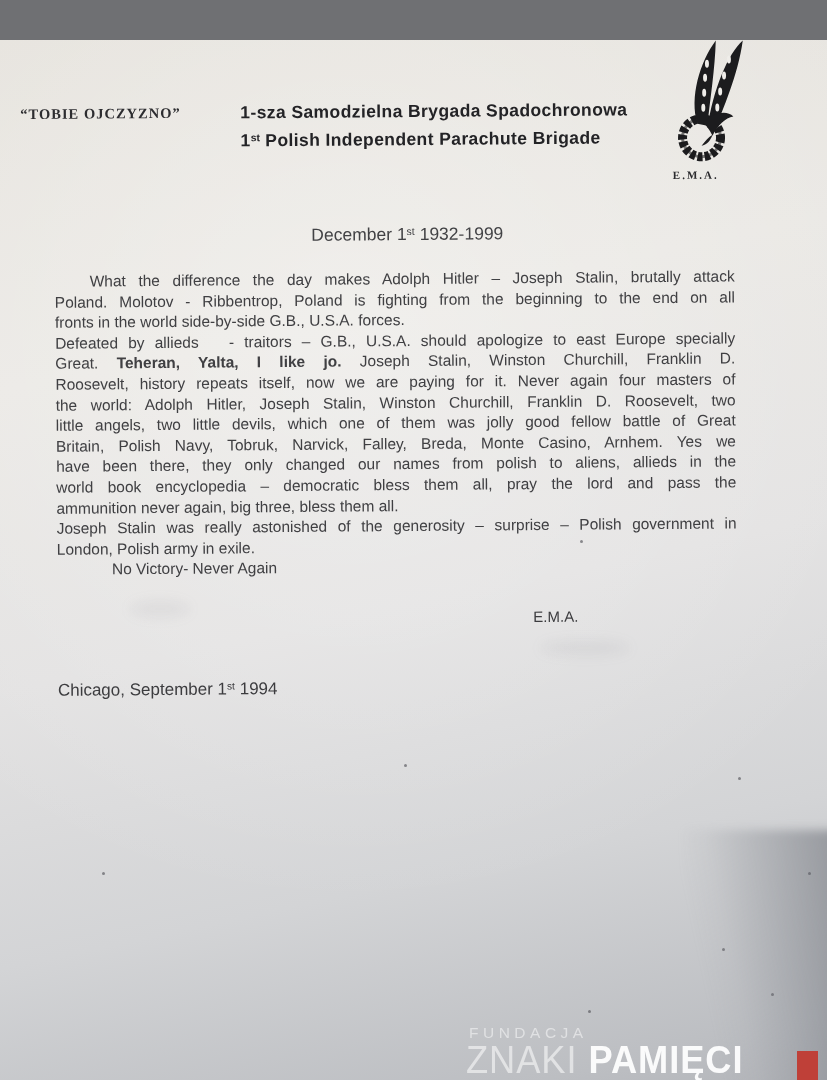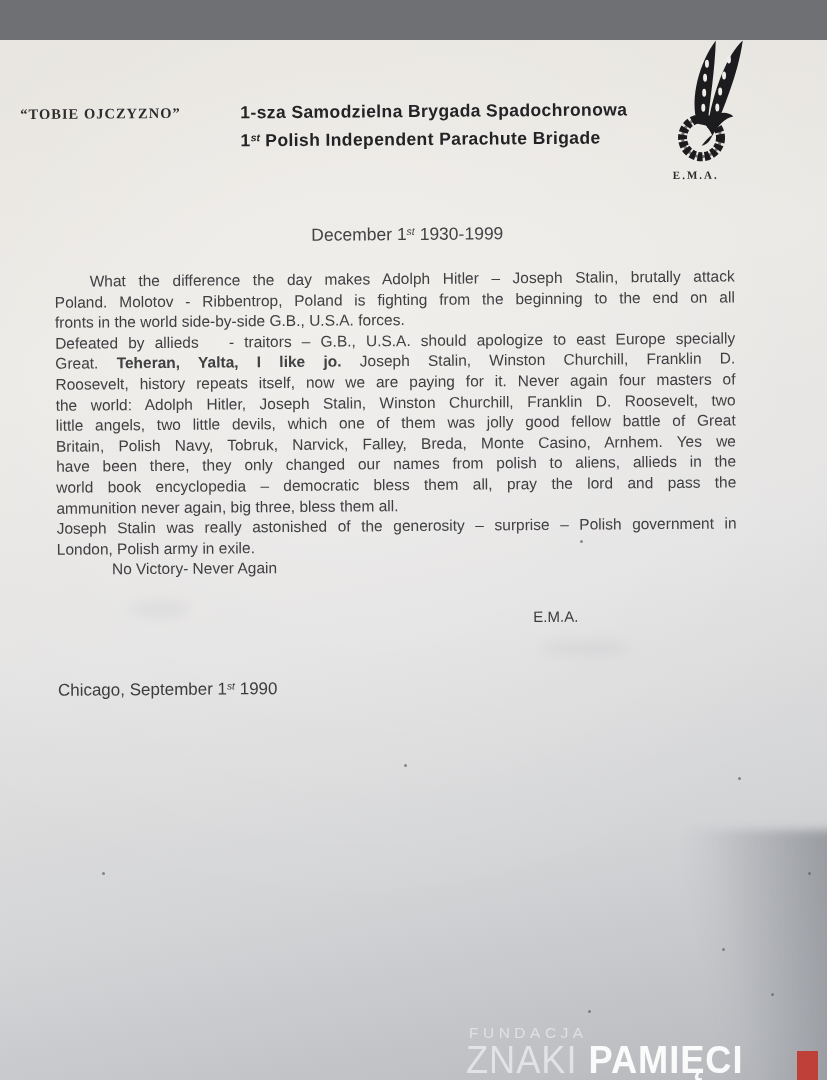--- a/index.html
+++ b/index.html
@@ -43,21 +43,21 @@
   }
   .body-block{
     position:absolute;left:57px;top:229px;width:680px;
     font-size:15.5px;color:#404043;
   }
   .bline{line-height:20.6px;min-height:20.6px;text-align:left;}
   .bline.just{text-align:justify;text-align-last:justify;}
   .bline.ind1{text-indent:35px;}
   .bline.ind2{text-indent:55px;}
   .b{font-weight:bold;}
-  .sup{font-size:60%;position:relative;top:-0.45em;letter-spacing:0;font-style:italic;}
+  .sup{font-size:60%;position:relative;top:-0.45em;letter-spacing:0;}
   .signature{position:absolute;left:533px;top:569px;font-size:15px;color:#3c3c3f;}
   .dateline{position:absolute;left:57px;top:638px;font-size:17px;color:#3c3c3f;}
 
   
   .wm{position:absolute;left:0;top:0;width:827px;height:1057px;pointer-events:none;}
   .wm-fundacja{
     position:absolute;left:469px;top:984px;
     font-size:15.5px;letter-spacing:4.5px;color:rgba(255,255,255,0.5);
   }
   .wm-brand{
@@ -106,21 +106,21 @@
           <ellipse cx="55" cy="70" rx="2" ry="4"></ellipse>
         </g>
 
         <path d="M41,85 C51,75 64,72 71,79 C63,80 55,88 50,98 C47,92 44,88 41,85 Z" fill="#1c1c1e"></path>
         <path d="M50,97 C48,103 44,107 39,108 C43,103 46,99 50,97 Z" fill="#1c1c1e"></path>
       </svg>
     </div>
 
     <div class="emblem-initials">E.M.A.</div>
 
-    <div class="doc-title"><span>December 1</span><span class="sup">st</span><span> 1930-1999</span></div>
+    <div class="doc-title"><span>December 1</span><span class="sup">st</span><span> 1932-1999</span></div>
 
     <div class="body-block">
         <div class="bline just ind1"><span>What the difference the day makes Adolph Hitler – Joseph Stalin, brutally attack</span></div>
         <div class="bline just"><span>Poland. Molotov - Ribbentrop, Poland is fighting from the beginning to the end on all</span></div>
         <div class="bline"><span>fronts in the world side-by-side G.B., U.S.A. forces.</span></div>
         <div class="bline just"><span>Defeated by allieds&nbsp;&nbsp; - traitors – G.B., U.S.A. should apologize to east Europe specially</span></div>
         <div class="bline just"><span>Great. </span><span class="b">Teheran, Yalta, I like jo.</span><span> Joseph Stalin, Winston Churchill, Franklin D.</span></div>
         <div class="bline just"><span>Roosevelt, history repeats itself, now we are paying for it. Never again four masters of</span></div>
         <div class="bline just"><span>the world: Adolph Hitler, Joseph Stalin, Winston Churchill, Franklin D. Roosevelt, two</span></div>
         <div class="bline just"><span>little angels, two little devils, which one of them was jolly good fellow battle of Great</span></div>
@@ -128,21 +128,21 @@
         <div class="bline just"><span>have been there, they only changed our names from polish to aliens, allieds in the</span></div>
         <div class="bline just"><span>world book encyclopedia – democratic bless them all, pray the lord and pass the</span></div>
         <div class="bline"><span>ammunition never again, big three, bless them all.</span></div>
         <div class="bline just"><span>Joseph Stalin was really astonished of the generosity – surprise – Polish government in</span></div>
         <div class="bline"><span>London, Polish army in exile.</span></div>
         <div class="bline ind2"><span>No Victory- Never Again</span></div>
       </div>
 
     <div class="signature">E.M.A.</div>
 
-    <div class="dateline"><span>Chicago, September 1</span><span class="sup">st</span><span> 1990</span></div>
+    <div class="dateline"><span>Chicago, September 1</span><span class="sup">st</span><span> 1994</span></div>
   </div>
 
   <div class="speck" style="left:404px;top:724px"></div>
   <div class="speck" style="left:102px;top:832px"></div>
   <div class="speck" style="left:588px;top:970px"></div>
   <div class="speck" style="left:345px;top:1048px"></div>
   <div class="speck" style="left:733px;top:1048px"></div>
   <div class="speck" style="left:738px;top:737px"></div>
   <div class="speck" style="left:808px;top:832px"></div>
   <div class="speck" style="left:722px;top:908px"></div>

